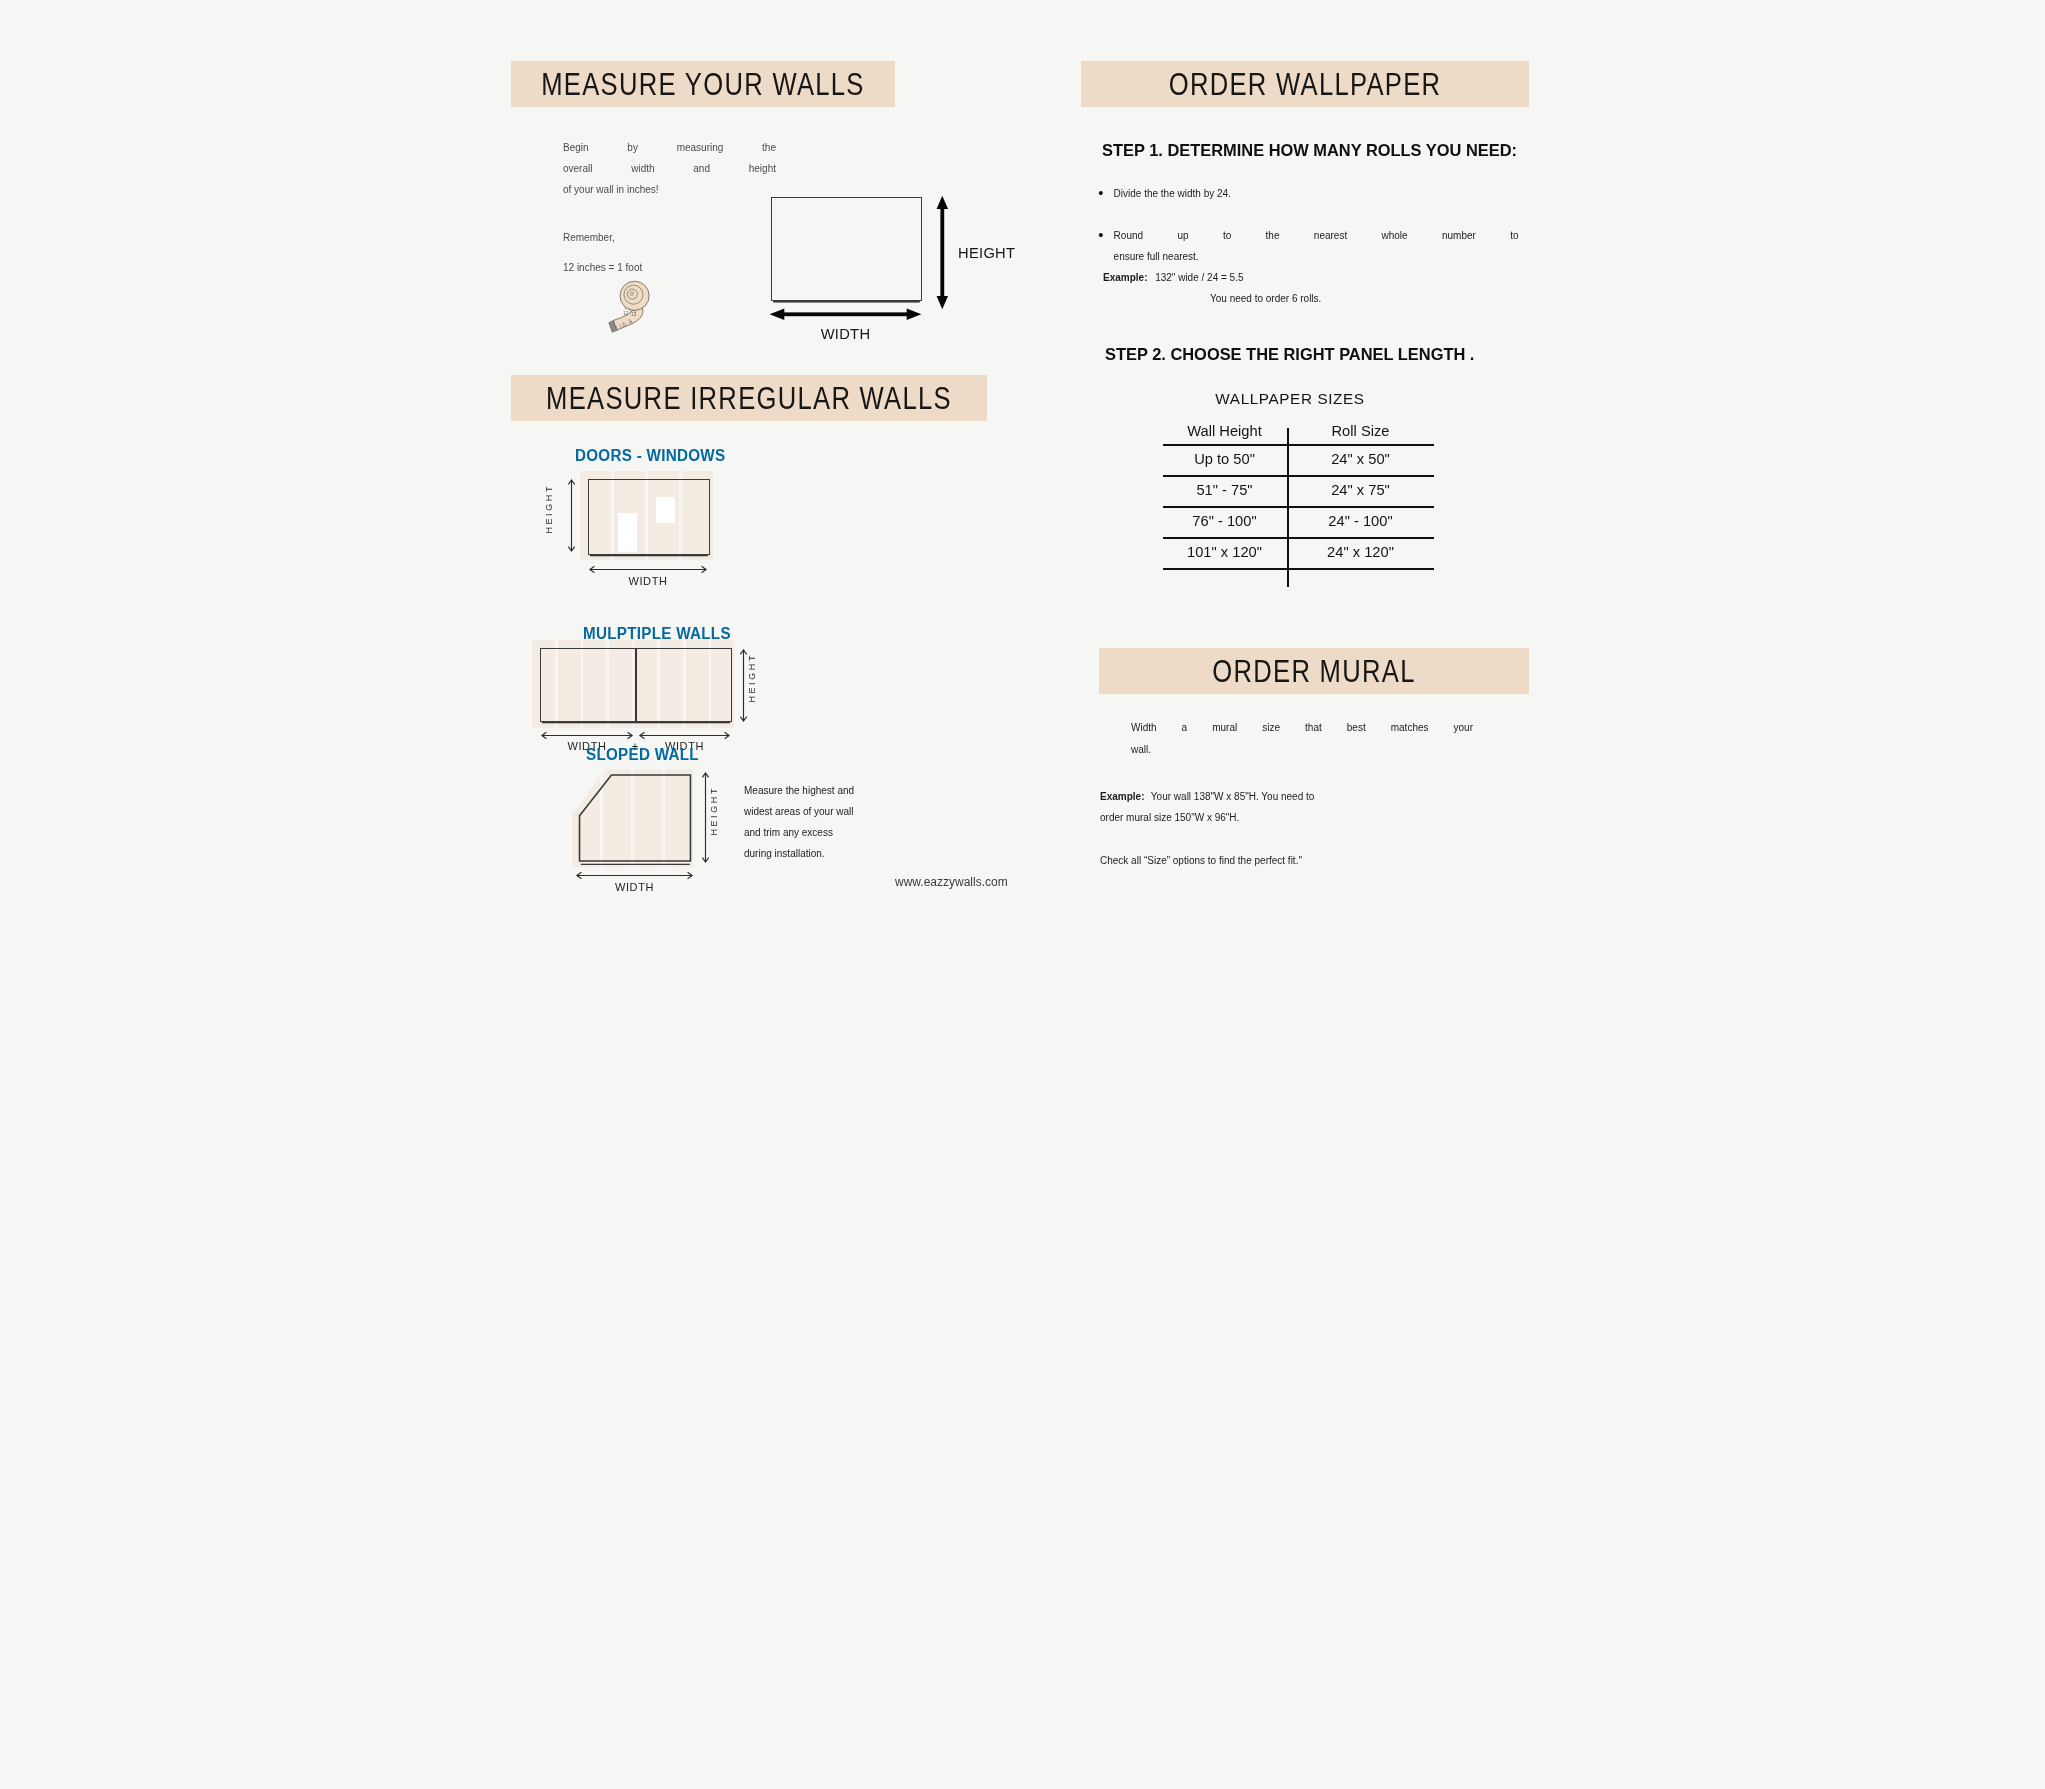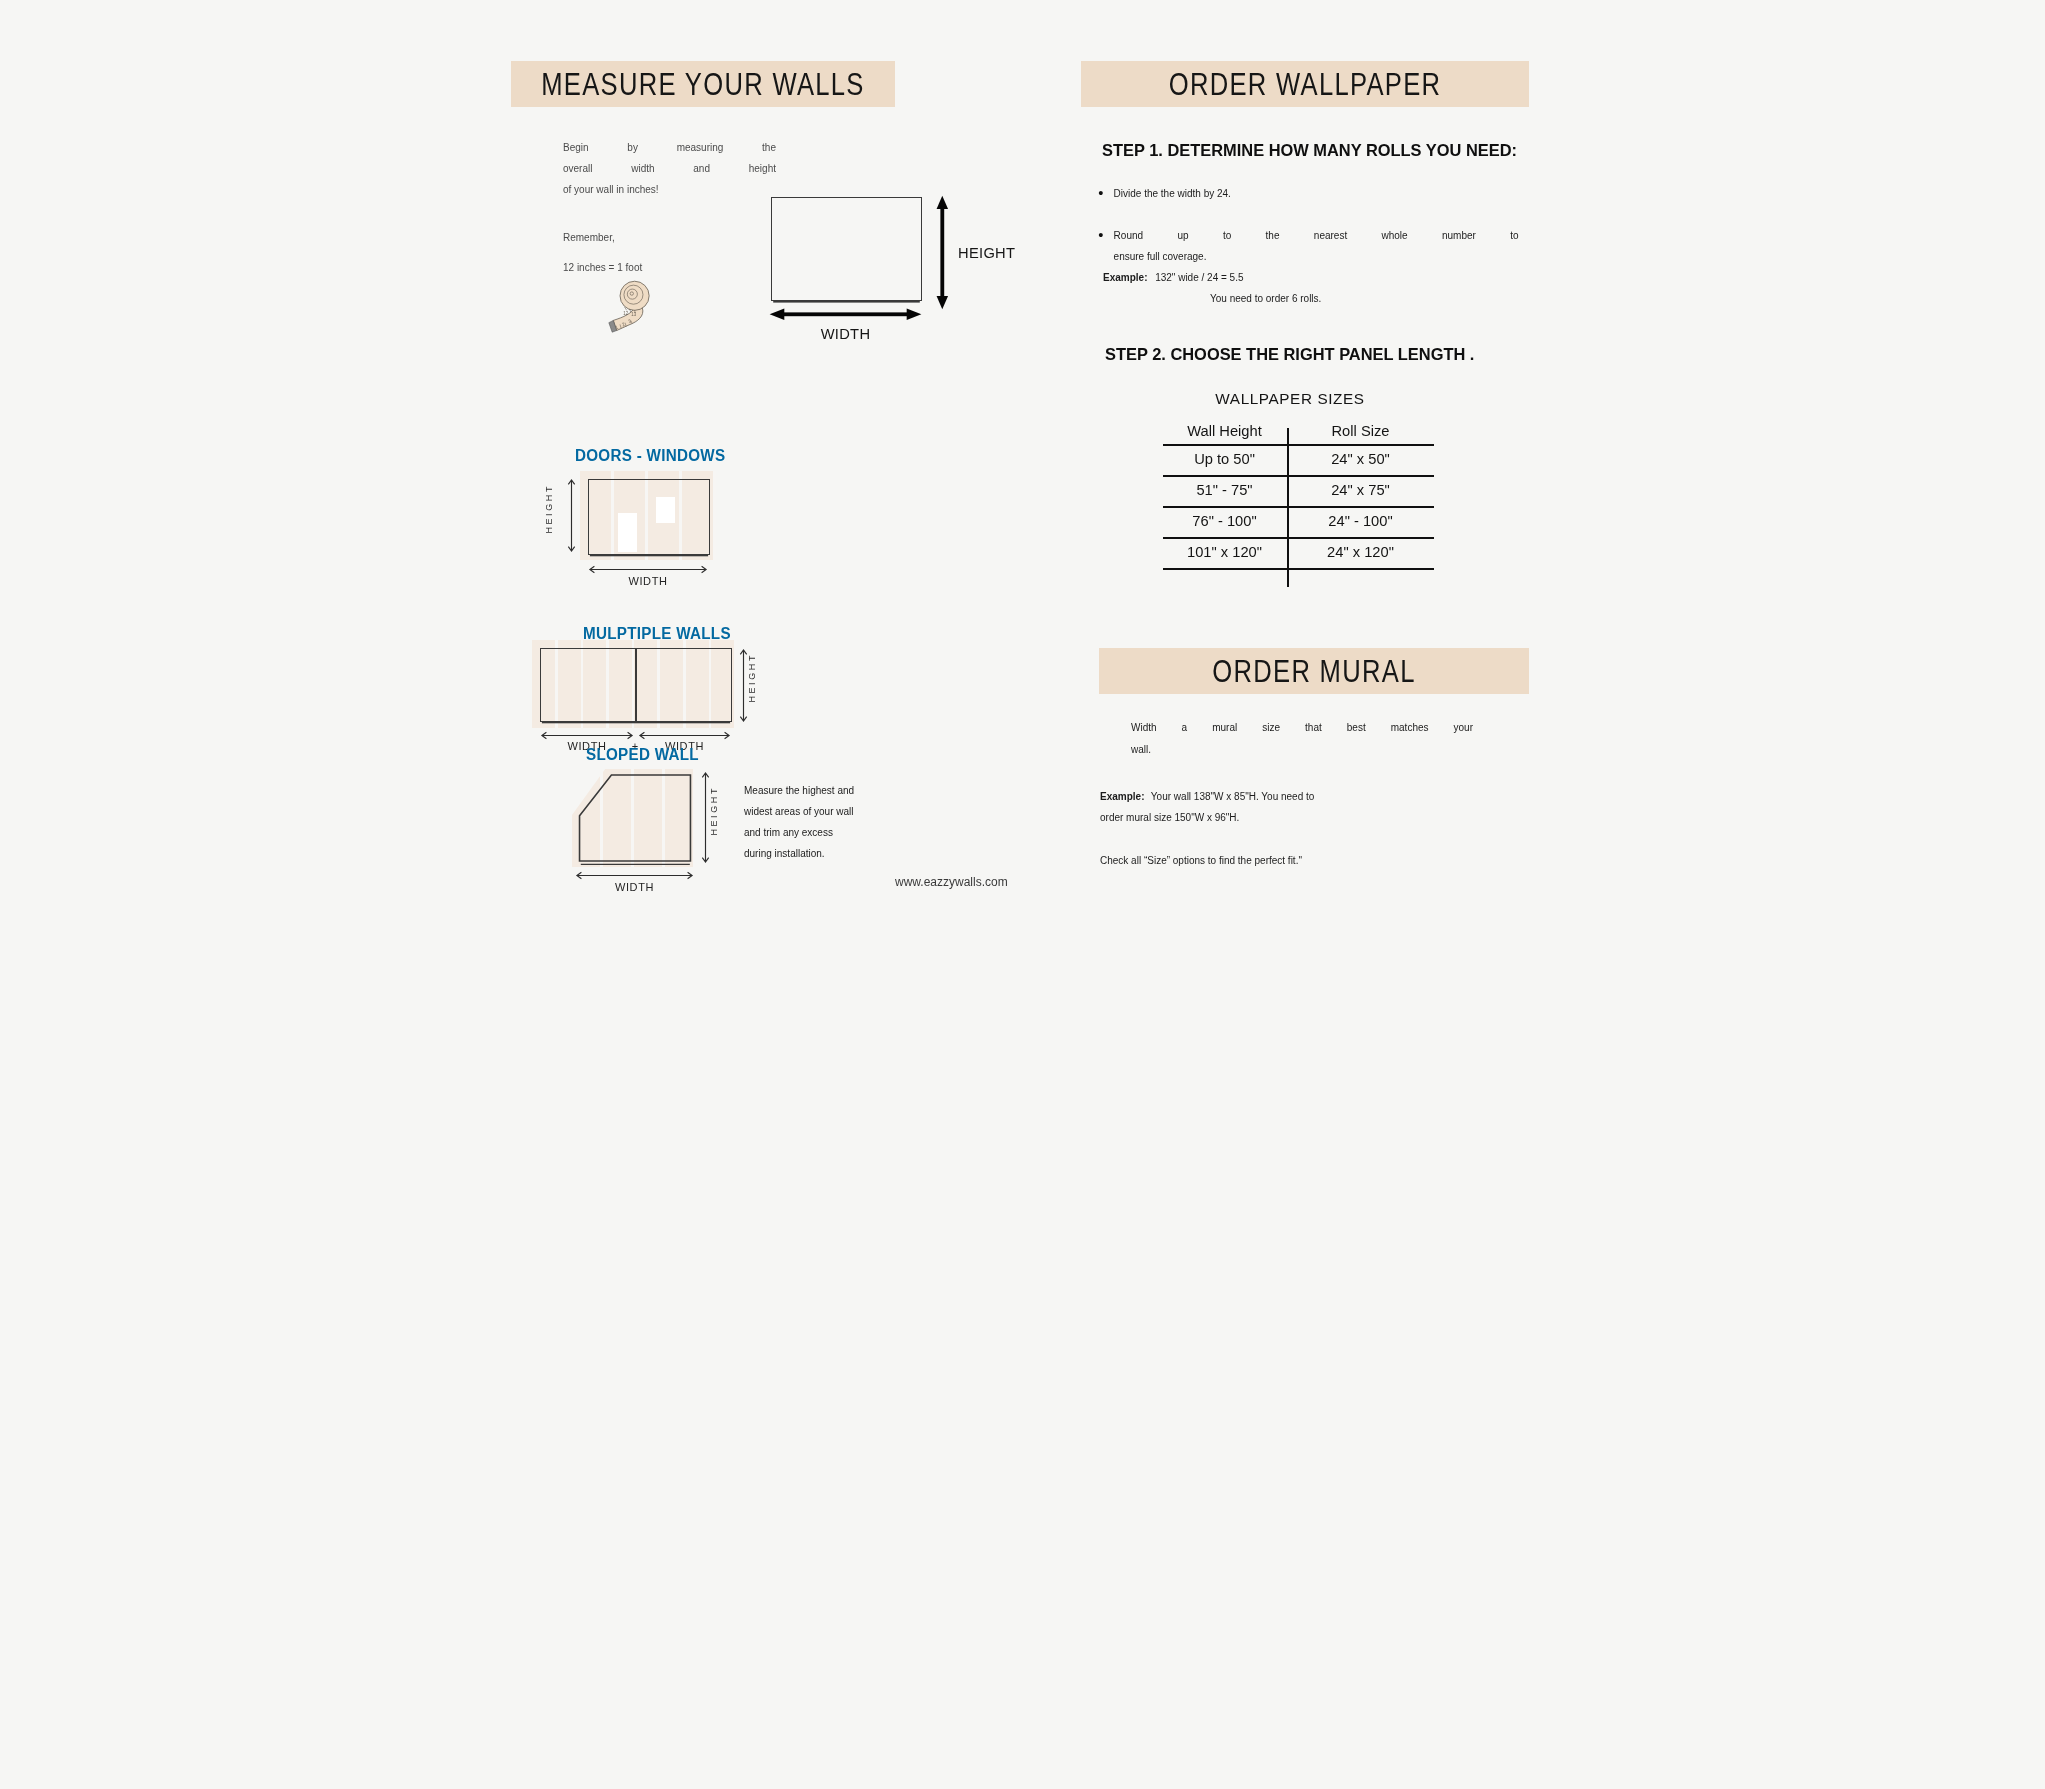--- a/index.html
+++ b/index.html
@@ -70,20 +70,23 @@
   </svg>
   <div class="abs dlabel1" style="left:447px;top:245px">HEIGHT</div>
 
   <svg class="abs" style="left:258px;top:306px" width="153" height="16.6" viewBox="0 0 240 26">
     <polygon points="1,13 24,4 24,22" fill="#050505"></polygon>
     <rect x="20" y="10" width="200" height="6" fill="#050505"></rect>
     <polygon points="239,13 216,4 216,22" fill="#050505"></polygon>
   </svg>
   <div class="abs dlabel1" style="left:258px;top:326px;width:153px;text-align:center">WIDTH</div>
 
+  <div class="abs band" style="left:0;top:375px;width:476px;height:46px">
+    <span class="band-title">MEASURE IRREGULAR WALLS</span>
+  </div>
 
   <div class="abs sublabel" style="left:64px;top:447px">
     <span class="cond">DOORS - WINDOWS</span>
   </div>
   <div class="abs" style="left:69px;top:471px;width:136px;height:89px;background:repeating-linear-gradient(90deg,#f4ebe2 0 31px,#f7f6f4 31px 34px)"></div>
   <div class="abs wallrect2" style="left:77px;top:479px;width:120px;height:74px">
     <div class="abs" style="left:29px;top:33px;width:19px;height:39px;background:#ffffff"></div>
     <div class="abs" style="left:67px;top:17.3px;width:18.5px;height:26px;background:#ffffff"></div>
   </div>
   <svg class="abs" style="left:56px;top:478px" width="9" height="75" viewBox="0 0 14 118">
@@ -143,21 +146,21 @@
 
   <div class="abs steph" style="left:591px;top:140px">
     <span class="cond">STEP 1. DETERMINE HOW MANY ROLLS YOU NEED:</span>
   </div>
 
   <div class="abs body-sm bullet" style="left:586px;top:183px;width:422px">
     <div>Divide the the width by 24.</div>
   </div>
   <div class="abs body-sm bullet" style="left:586px;top:204px;width:422px">
     <div class="stretch" style="width:405px">Round up to the nearest whole number to</div>
-    <div>ensure full coverage.</div>
+    <div>ensure full nearest.</div>
   </div>
 
   <div class="abs body-sm" style="left:592px;top:267px">
     <span class="b">Example:</span><span style="margin-left:7.7px">132" wide / 24 = 5.5</span>
   </div>
   <div class="abs body-sm" style="left:699px;top:288px">You need to order 6 rolls.</div>
 
   <div class="abs steph" style="left:594px;top:344px">
     <span class="cond">STEP 2. CHOOSE THE RIGHT PANEL LENGTH .</span>
   </div>

